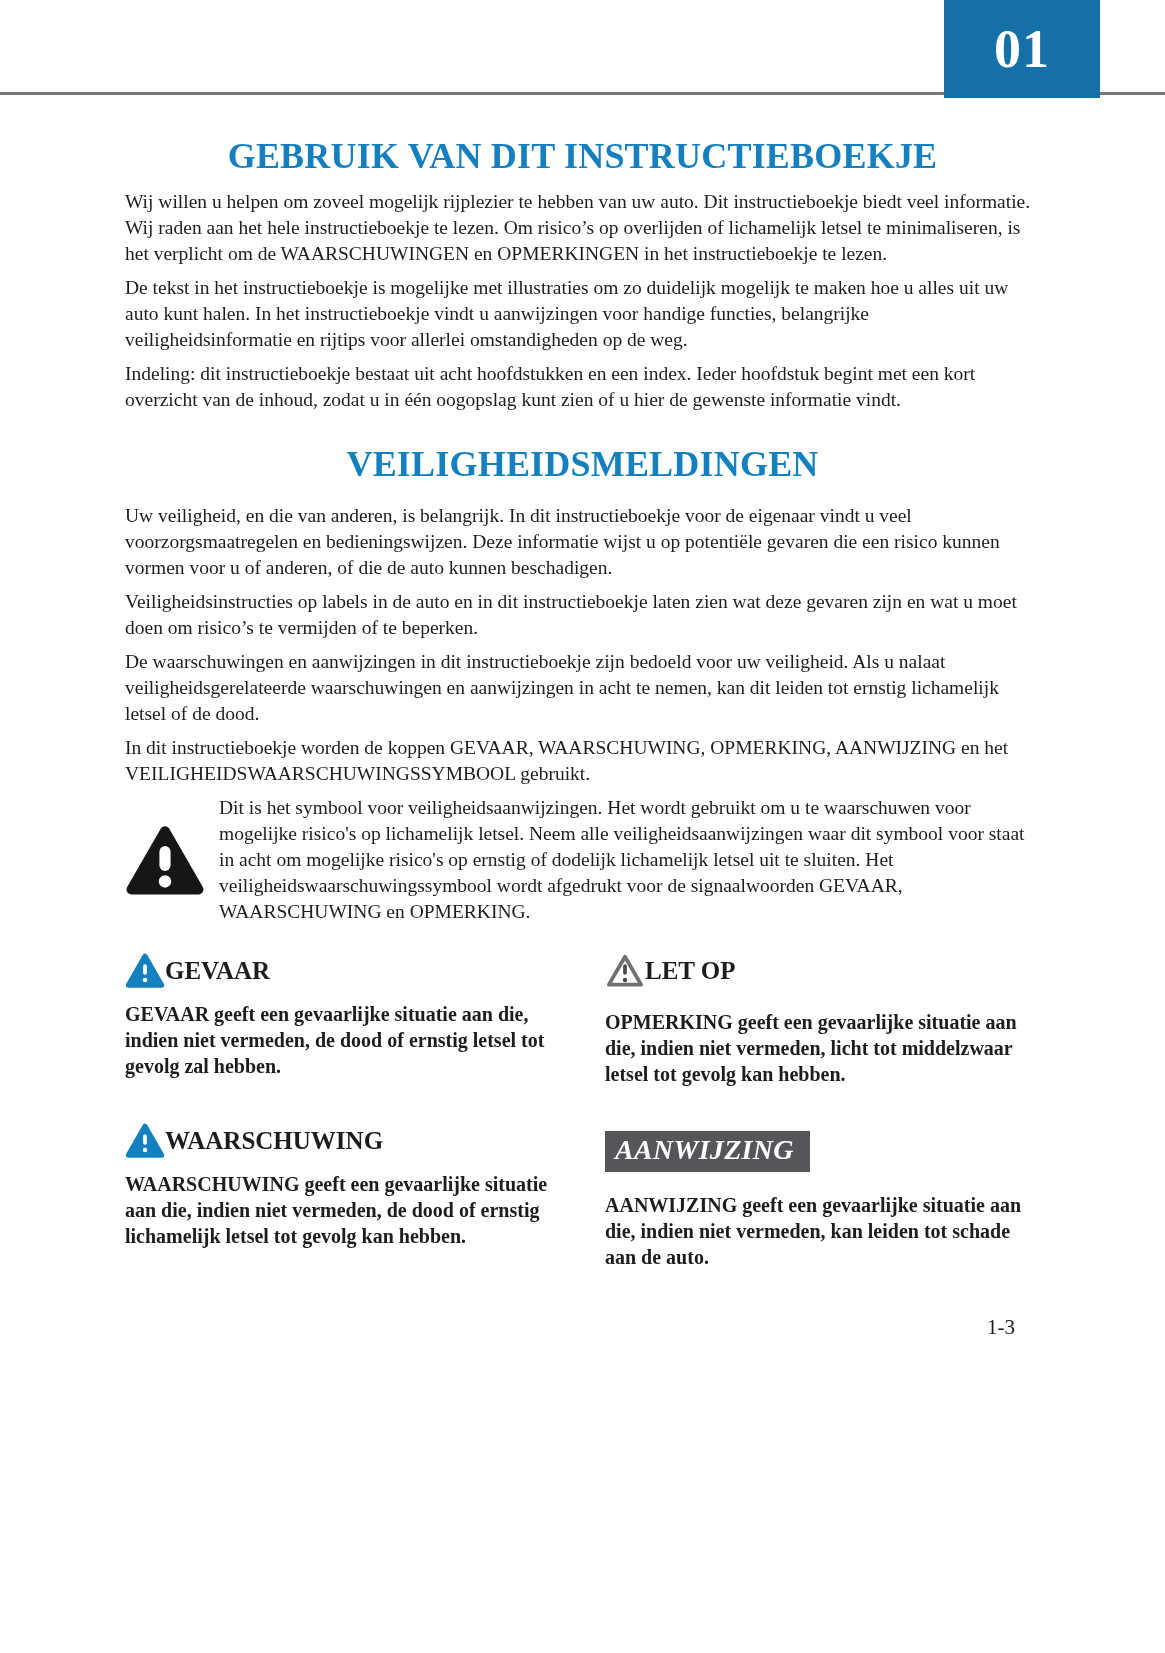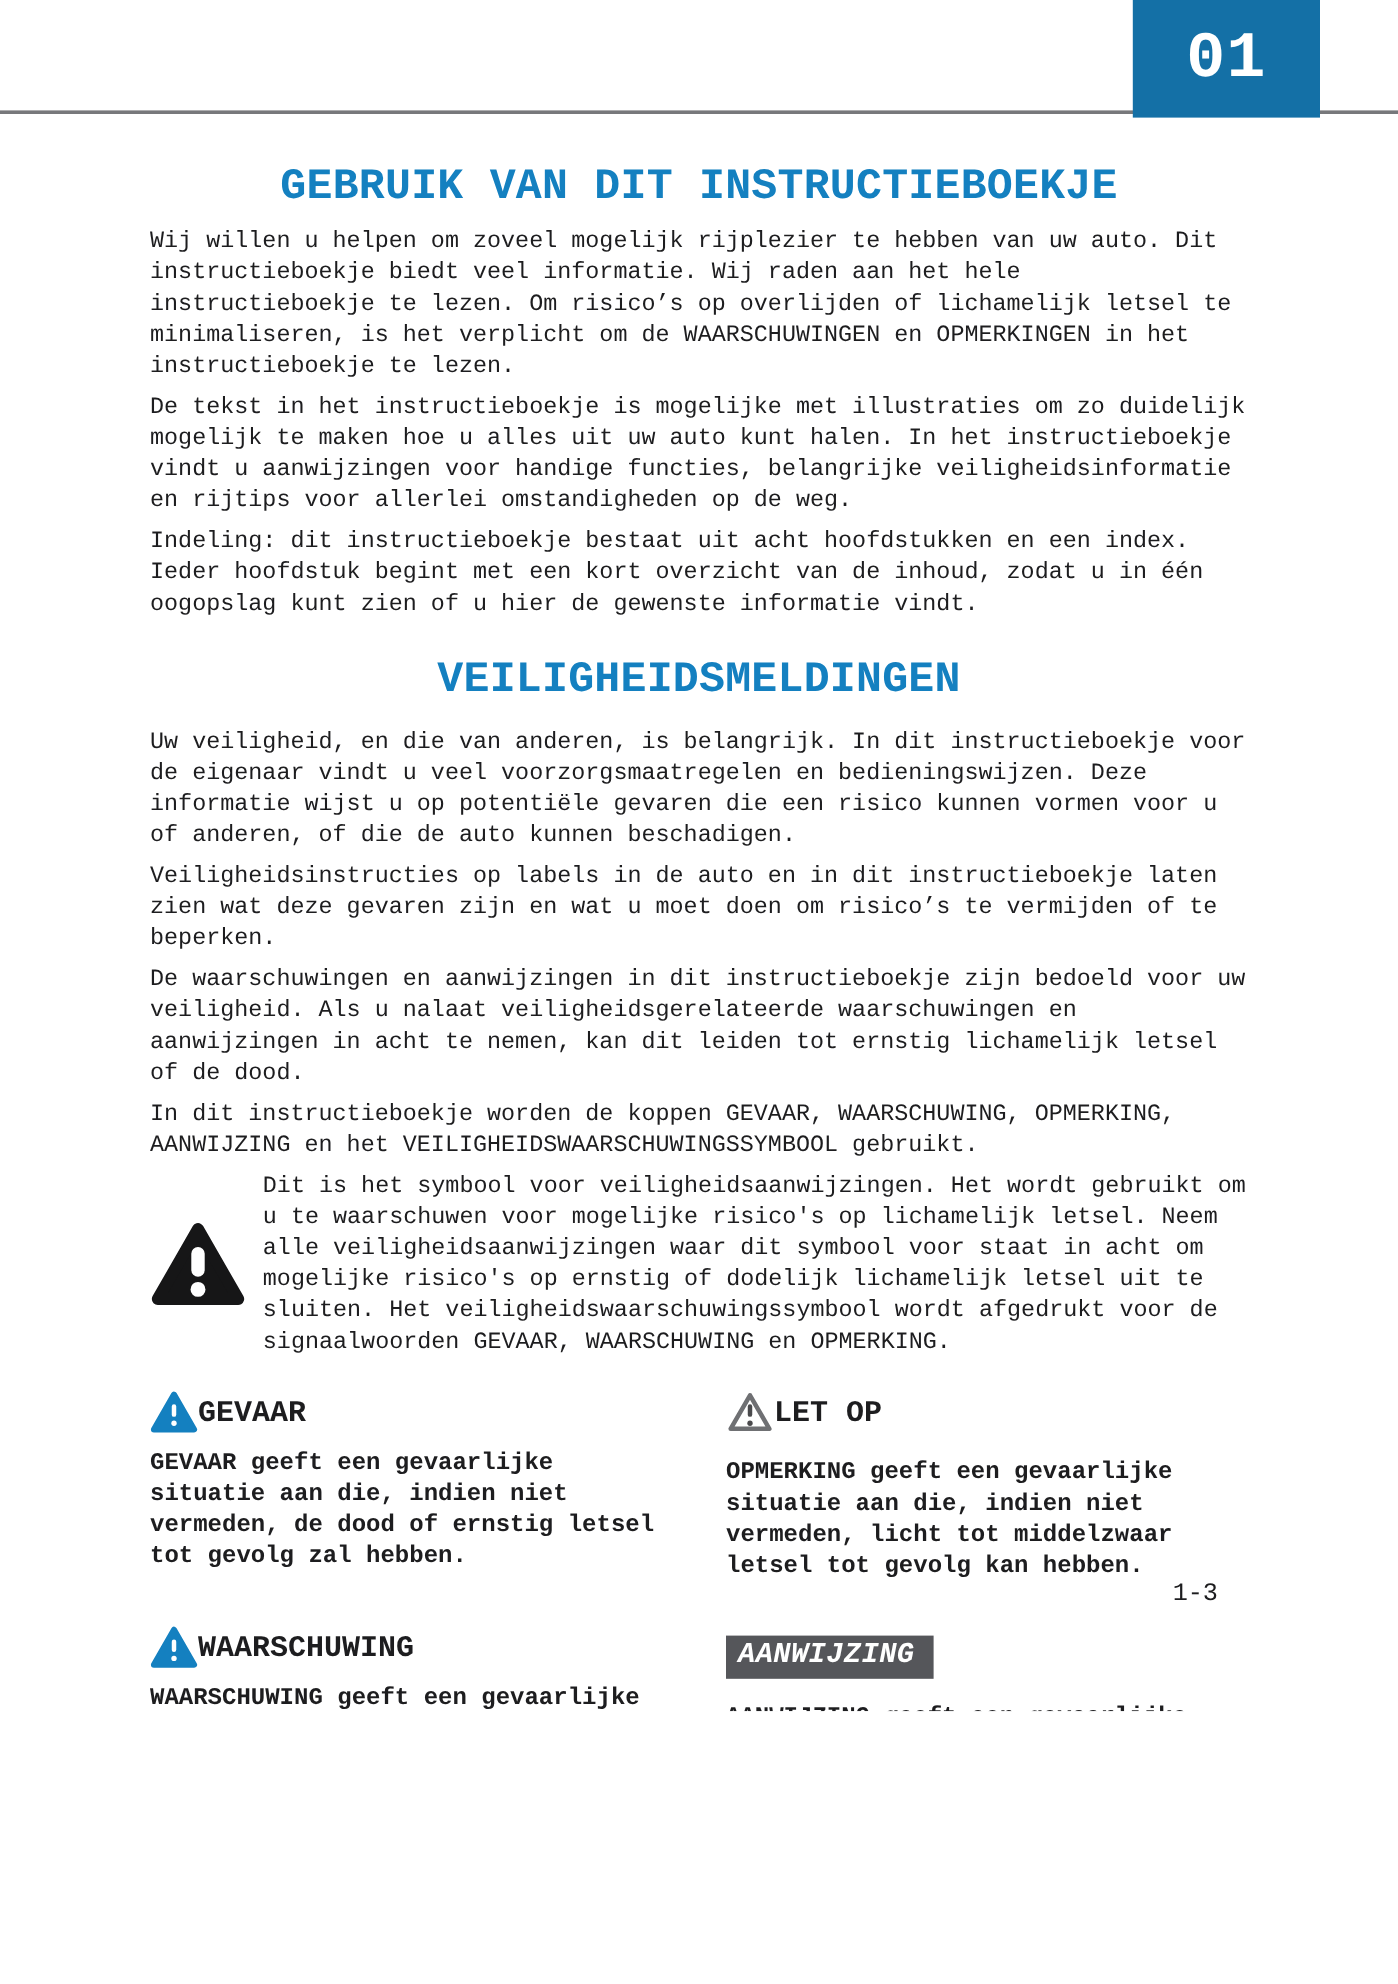--- a/index.html
+++ b/index.html
@@ -9,21 +9,21 @@
     --text:#1d1d1f;
     --rule:#77787b;
   }
   *{box-sizing:border-box;}
   html,body{margin:0;padding:0;background:#ffffff;}
   .page{
     position:relative;
     width:1165px;
     height:1426px;
     background:#ffffff;
-    font-family:Liberation Mono, monospace;
+    font-family:Liberation Serif, serif;
     color:var(--text);
     overflow:hidden;
   }
   .header{
     height:95px;
     border-bottom:3px solid var(--rule);
     position:relative;
   }
   .chapter-badge{
     position:absolute;
@@ -97,21 +97,21 @@
     margin:12px 0 0 0;
   }
   .left-col .callout-body{max-width:432px;}
   .right-col .callout-body{max-width:420px;margin-top:20px;}
   .notice-label{
     display:inline-block;
     background:var(--notice-bg);
     color:#ffffff;
     font-style:italic;
     font-weight:700;
-    font-size:24px;
+    font-size:28px;
     padding:3px 16px 6px 10px;
     letter-spacing:0.3px;
   }
   .page-number{
     position:absolute;
     right:150px;
     bottom:86px;
     font-size:21px;
     font-weight:400;
     color:var(--text);

